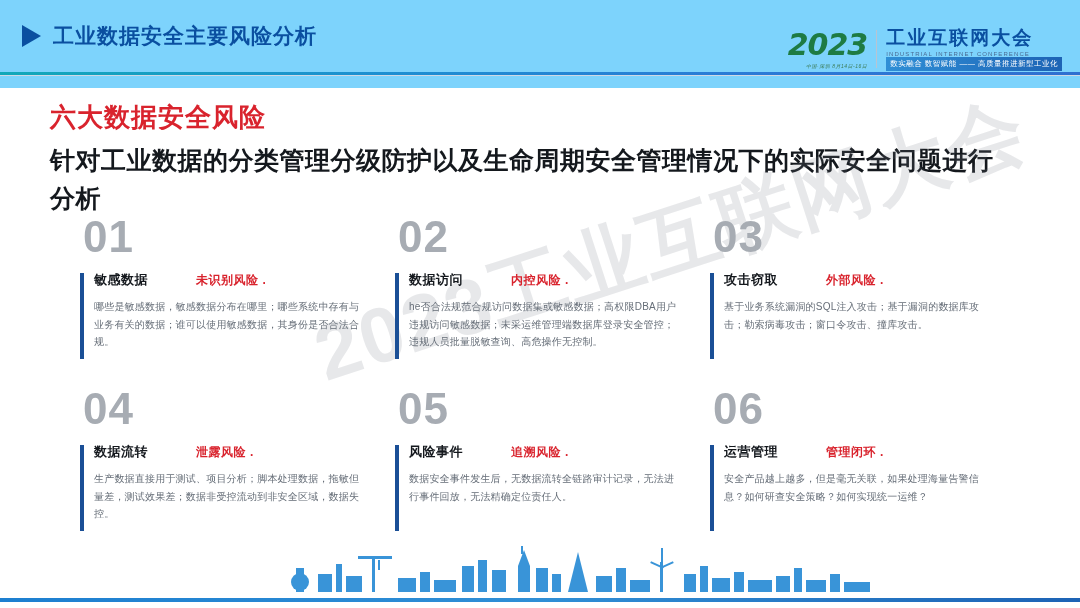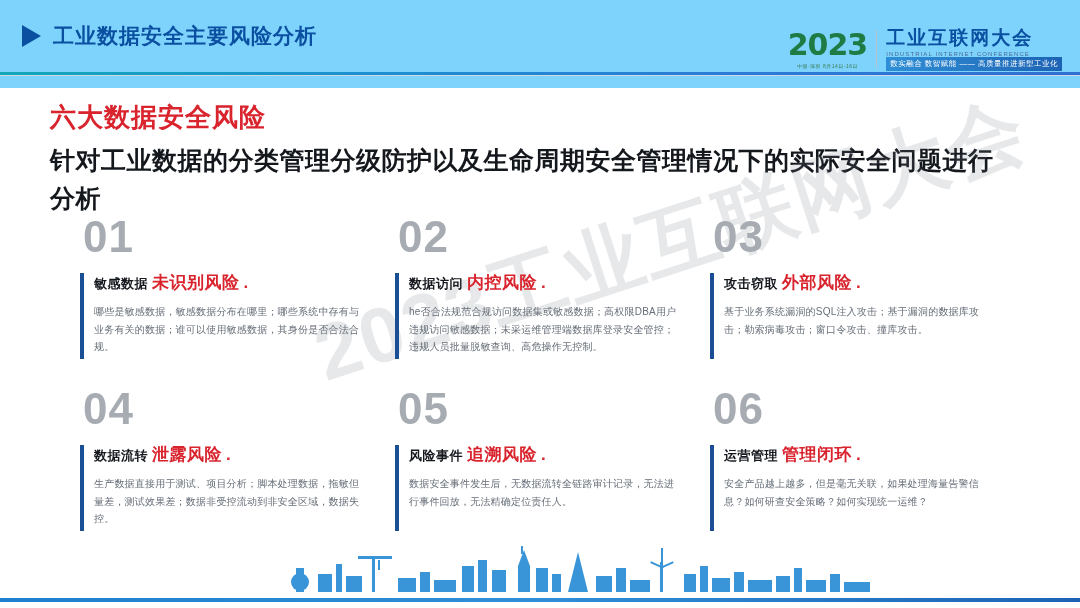--- a/index.html
+++ b/index.html
@@ -198,24 +198,25 @@
     gap: 4px;
     margin-bottom: 9px;
   }
   .card-label {
     font-size: 13px;
     font-weight: bold;
     color: #14181d;
     letter-spacing: 0.5px;
   }
   .card-risk {
-    font-size: 17px;
+    font-size: 12px;
     font-weight: bold;
     color: #d9232d;
     letter-spacing: 0.5px;
+    margin-left: 44px;
   }
   .card-risk .dot {
     color: #d9232d;
     margin-left: 4px;
   }
   .card-desc {
     font-size: 10px;
     color: #666e78;
     line-height: 1.75;
     letter-spacing: 0.2px;
@@ -247,21 +248,21 @@
 </head>
 <body>
 
 <div class="header">
   <div class="header-title-row">
     <div class="play-mark"></div>
     <div class="header-title">工业数据安全主要风险分析</div>
   </div>
 
   <div class="logo">
-    <div style="display:flex;flex-direction:column;align-items:center;">
+    <div style="display:flex;flex-direction:column;align-items:flex-end;font-style:italic;">
       <div class="logo-year">2023</div>
       <div class="logo-year-sub">中国·深圳  8月14日-16日</div>
     </div>
     <div class="logo-divider"></div>
     <div class="logo-right">
       <div class="logo-main">工业互联网大会</div>
       <div class="logo-en">INDUSTRIAL INTERNET CONFERENCE</div>
       <div class="logo-tag">数实融合  数智赋能 —— 高质量推进新型工业化</div>
     </div>
   </div>

